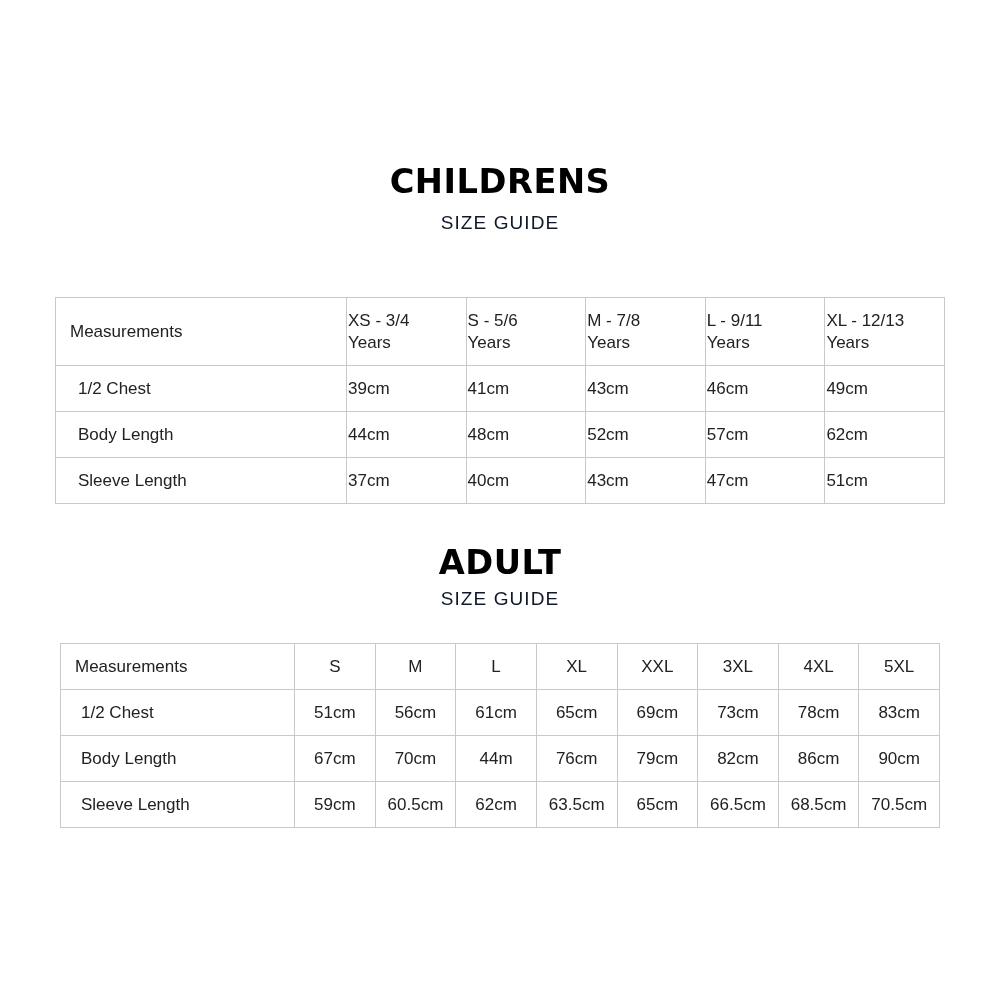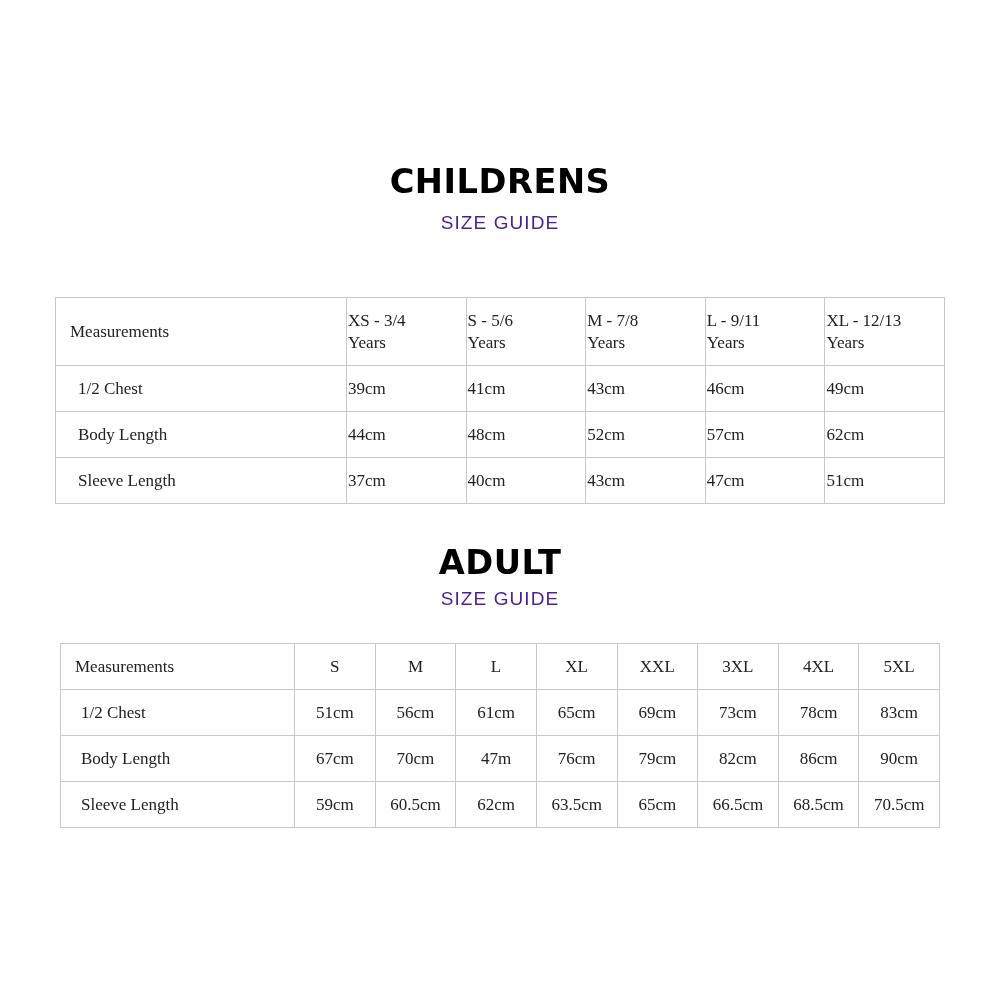--- a/index.html
+++ b/index.html
@@ -28,29 +28,28 @@
     font-size: 33px;
     letter-spacing: 0.5px;
     color: #000000;
     font-family: "DejaVu Sans", sans-serif;
     transform: scaleX(1.02);
   }
   .section-sub {
     text-align: center;
     font-size: 19px;
     letter-spacing: 1.1px;
-    color: #4c1d95;
+    color: #0f172a;
     font-family: "Liberation Sans", sans-serif;
   }
 
   
   table {
     border-collapse: collapse;
     table-layout: fixed;
-    font-family: Liberation Serif, serif;
   }
   table td, table th {
     border: 1px solid #c9c9c9;
     font-weight: normal;
     color: #222222;
   }
 
   
   #childrens-table {
     position: absolute;
@@ -182,21 +181,21 @@
         <td>65cm</td>
         <td>69cm</td>
         <td>73cm</td>
         <td>78cm</td>
         <td>83cm</td>
       </tr>
       <tr>
         <td class="meas-col">Body Length</td>
         <td>67cm</td>
         <td>70cm</td>
-        <td>47m</td>
+        <td>44m</td>
         <td>76cm</td>
         <td>79cm</td>
         <td>82cm</td>
         <td>86cm</td>
         <td>90cm</td>
       </tr>
       <tr>
         <td class="meas-col">Sleeve Length</td>
         <td>59cm</td>
         <td>60.5cm</td>

